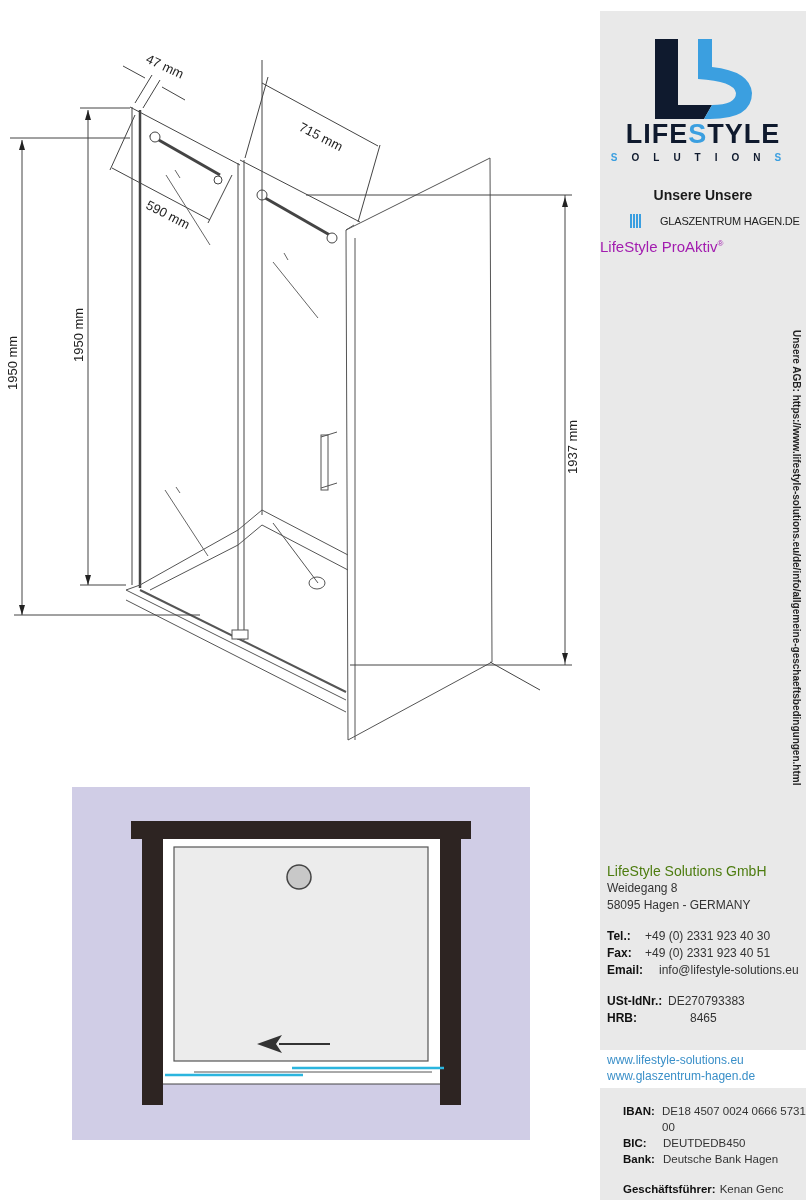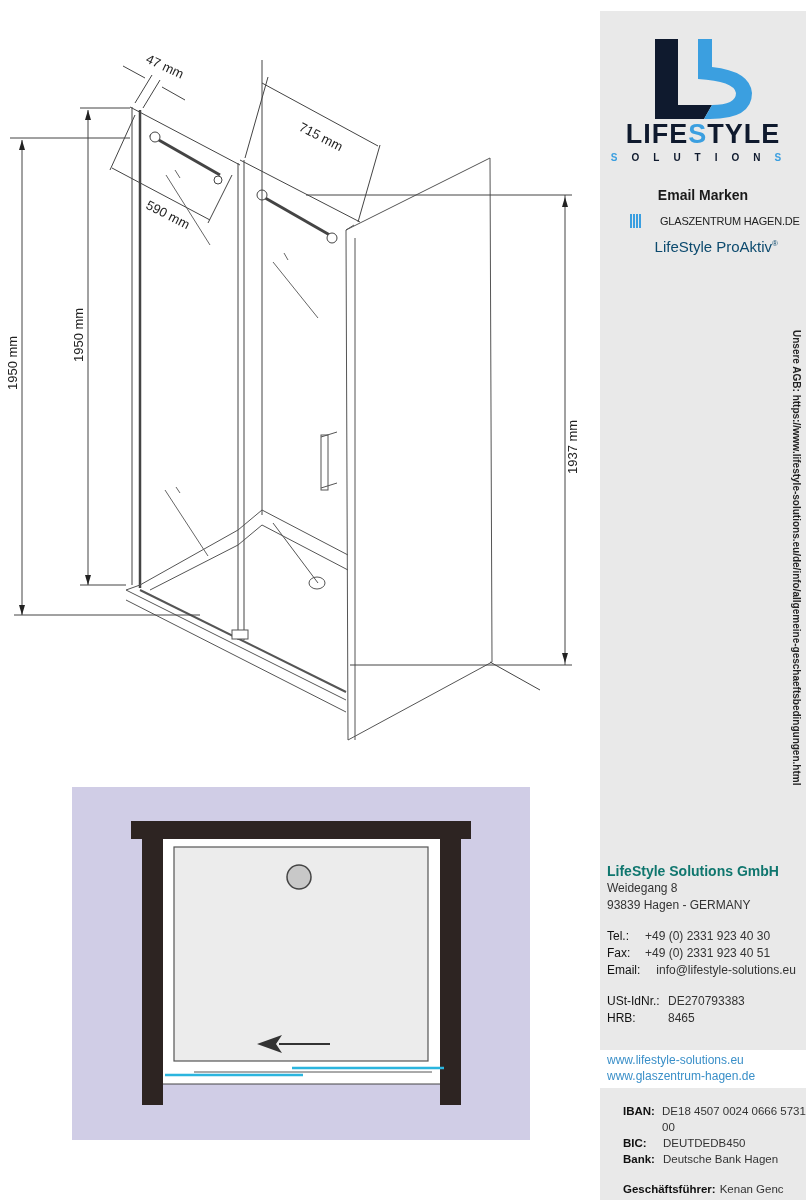--- a/index.html
+++ b/index.html
@@ -11,30 +11,30 @@
   .dim-label { font-family: "Liberation Sans", sans-serif; font-size: 13px; fill: #222; }
 
   #sidebar { position: absolute; left: 600px; top: 11px; width: 206px; height: 1200px; background: #e9e9e9; }
 
   .logo { position: absolute; left: 0; top: 20px; width: 206px; height: 140px; }
   .brands-title { position: absolute; left: 0; top: 176px; width: 206px; text-align: center; font-weight: bold; font-size: 14px; color: #1a1a1a; }
   .brand-glas { position: absolute; left: 30px; top: 203px; display: flex; align-items: center; gap: 19px; }
   .brand-glas .bars { display: flex; gap: 1px; height: 14px; align-items: stretch; }
   .brand-glas .bars i { display: block; width: 2px; background: #3b9fe0; }
   .brand-glas .txt { font-size: 11px; color: #222; letter-spacing: -0.2px; }
-  .brand-proaktiv { position: absolute; left: 0; top: 227px; width: 178px; text-align: right; font-size: 15px; color: #0c4a6e; }
+  .brand-proaktiv { position: absolute; left: 0; top: 227px; width: 178px; text-align: left; font-size: 15px; color: #a21caf; }
   .brand-proaktiv sup { font-size: 8px; }
 
   .agb { position: absolute; left: 788px; top: 330px; width: 14px; height: 430px; }
   .agb span { position: absolute; left: 0; top: 0; white-space: nowrap; font-size: 10px; color: #222; transform-origin: 0 0; transform: translate(14px, 0) rotate(90deg); font-weight: bold; }
 
   .company { position: absolute; left: 607px; top: 863px; width: 195px; font-size: 12px; color: #333; line-height: 17px; }
-  .company .name { font-weight: bold; font-size: 14px; color: #0f766e; }
+  .company .name { font-weight: normal; font-size: 14px; color: #4d7c0f; }
   .company .row { display: flex; }
-  .company .lbl { font-weight: normal; color: #111; }
+  .company .lbl { font-weight: bold; color: #111; }
   .company .gap { height: 14px; }
 
   .web { position: absolute; left: 600px; top: 1050px; width: 206px; height: 38px; background: #ffffff; padding: 2px 0 0 7px; }
   .web a { display: block; font-size: 12px; color: #3a8fc8; text-decoration: none; line-height: 16px; }
 
   .bank { position: absolute; left: 607px; top: 1103px; width: 195px; font-size: 11.5px; color: #333; line-height: 16px; margin-left: 16px; }
   .bank .row { display: flex; }
   .bank .lbl { font-weight: bold; color: #111; width: 40px; }
   .bank .ceo { margin-top: 14px; }
   .bank .ceo .lbl { width: auto; margin-right: 4px; }
@@ -162,21 +162,21 @@
 </svg>
 
 <div id="sidebar">
   <svg class="logo" viewBox="0 0 206 140" xmlns="http://www.w3.org/2000/svg">
     <path d="M55,8 L78,8 L78,74 L112,74 L104,88 L55,88 Z" fill="#0f1a2e"></path>
     <path d="M98,8 L112,8 L112,36 Q150,40 152,62 Q152,88 110,88 L104,88 L112,74 Q136,74 136,62 Q134,50 98,48 Z" fill="#3b9fe0"></path>
     <text x="103" y="112" text-anchor="middle" font-family="Liberation Sans, sans-serif" font-weight="bold" font-size="27" letter-spacing="1" fill="#0f1a2e">LIFE<tspan fill="#3b9fe0">S</tspan>TYLE</text>
     <text x="103" y="130" text-anchor="middle" font-family="Liberation Sans, sans-serif" font-weight="bold" font-size="10" letter-spacing="14" fill="#0f1a2e"><tspan fill="#3b9fe0">S</tspan>OLUTION<tspan fill="#3b9fe0">S</tspan></text>
   </svg>
 
-  <div class="brands-title">Email Marken</div>
+  <div class="brands-title">Unsere Unsere</div>
   <div class="brand-glas">
     <span class="bars">
         <i></i>
         <i></i>
         <i></i>
         <i></i>
       </span>
     <span class="txt">GLASZENTRUM HAGEN.DE</span>
   </div>
   <div class="brand-proaktiv">
@@ -184,41 +184,41 @@
   </div>
 </div>
 
 <div class="agb">
   <span>Unsere AGB: https://www.lifestyle-solutions.eu/de/info/allgemeine-geschaeftsbedingungen.html</span>
 </div>
 
 <div class="company">
   <div class="name">LifeStyle Solutions GmbH</div>
   <div>Weidegang 8</div>
-  <div>93839 Hagen - GERMANY</div>
+  <div>58095 Hagen - GERMANY</div>
   <div class="gap"></div>
   <div class="row">
     <span class="lbl" style="width:38px">Tel.:</span>
     <span>+49 (0) 2331 923 40 30</span>
   </div>
   <div class="row">
     <span class="lbl" style="width:38px">Fax:</span>
     <span>+49 (0) 2331 923 40 51</span>
   </div>
   <div class="row">
     <span class="lbl" style="margin-right:16px">Email:</span>
     <span>info@lifestyle-solutions.eu</span>
   </div>
   <div class="gap"></div>
   <div class="row">
     <span class="lbl" style="width:61px">USt-IdNr.:</span>
     <span>DE270793383</span>
   </div>
   <div class="row">
-    <span class="lbl" style="width:61px">HRB:</span>
+    <span class="lbl" style="width:83px">HRB:</span>
     <span>8465</span>
   </div>
 </div>
 
 <div class="web">
   <a>www.lifestyle-solutions.eu</a>
   <a>www.glaszentrum-hagen.de</a>
 </div>
 
 <div class="bank">

